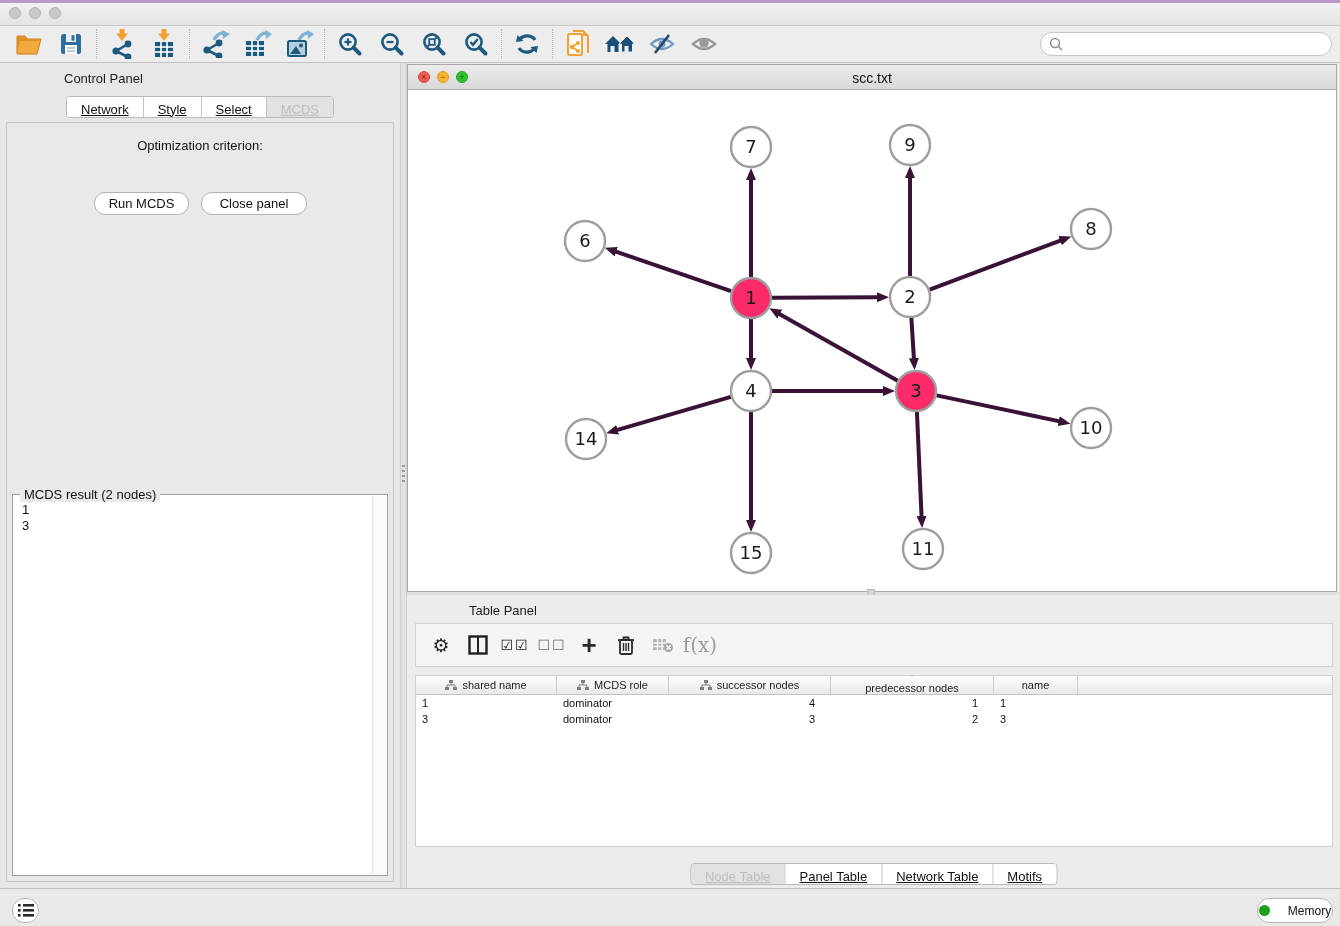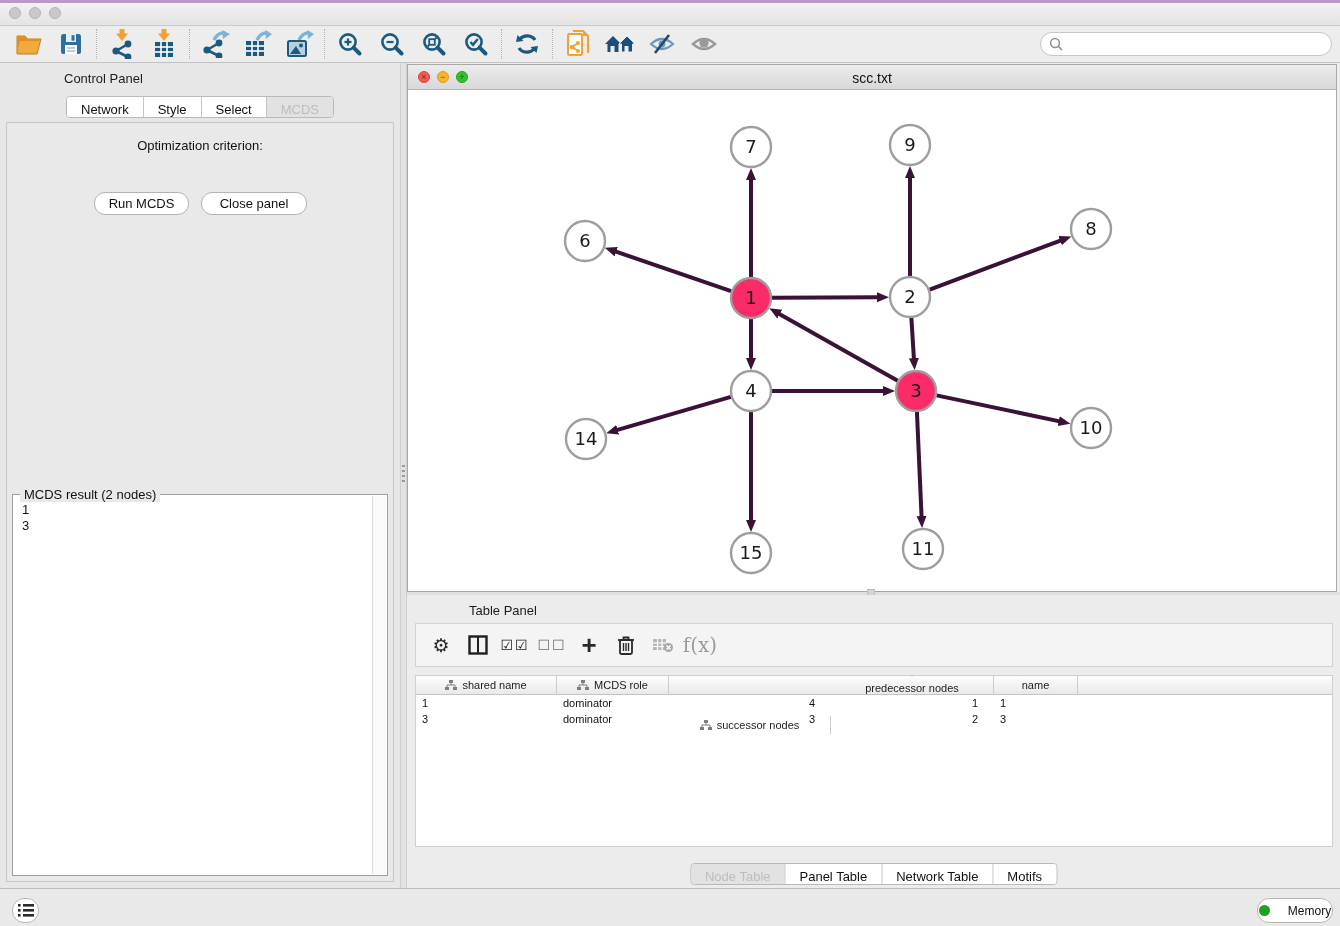--- a/index.html
+++ b/index.html
@@ -41,21 +41,21 @@
   .panel-header { position:absolute; left:0; top:0; width:100%; height:30px;margin-left:48px; }
   .panel-header .ptitle { position:absolute; left:16px; top:8px; font-size:13px; color:#1c1c1c; }
   .hdr-icons { position:absolute; right:10px; top:7px; display:flex; gap:9px; align-items:center; }
   .float-ico { width:11px; height:11px; border:2px solid #4d4d4d; background:transparent; }
   .close-ico { font-size:15px; font-weight:bold; color:#333; line-height:11px; }
 
   
   .segctl { display:flex; border:1px solid #b9b9b9; border-radius:4px; overflow:hidden;
     background:#fff; height:22px; }
   .seg { font-size:13px; color:#111; padding:12px 14px; display:flex; align-items:center;
-    border-left:1px solid #c4c4c4; background:#fff; white-space:nowrap; }
+    border-left:1px solid #c4c4c4; background:#fff; white-space:nowrap;text-decoration:underline; }
   .seg:first-child { border-left:none; }
   .seg.muted { color:#bdbdbd; background:#e2e2e2; }
   .cp-tabs { position:absolute; top:33px; left:50%; transform:translateX(-50%); }
 
   .cp-content { position:absolute; left:6px; right:6px; top:59px; bottom:6px;
     background:#e9e9e9; border:1px solid #c6c6c6; }
   .opt-label { position:absolute; top:15px; left:0; right:0; text-align:center; font-size:13px; color:#111; }
   .dropdown { position:absolute; top:36px; left:37px; width:312px; height:23px; background:#fff;
     border:1px solid #b0b0b0; border-radius:5px; display:flex; align-items:center;
     padding:0 6px 0 12px; font-size:13px; color:#111; }
@@ -484,21 +484,21 @@
           </div>
           <div class="th" style="width: 112px;">
             <svg width="12" height="11" viewBox="0 0 12 11">
               <rect x="4" y="0" width="4" height="3" fill="#7d7d7d"></rect>
               <path d="M6 3 v2 M2 5 h8 M2 5 v2 M10 5 v2" stroke="#7d7d7d" stroke-width="1" fill="none"></path>
               <rect x="0" y="7" width="4" height="3" fill="#7d7d7d"></rect>
               <rect x="8" y="7" width="4" height="3" fill="#7d7d7d"></rect>
             </svg>
             <span>MCDS role</span>
           </div>
-          <div class="th" style="width: 162px; margin-top: 40px;">
+          <div class="th" style="width: 162px;">
             <svg width="12" height="11" viewBox="0 0 12 11">
               <rect x="4" y="0" width="4" height="3" fill="#7d7d7d"></rect>
               <path d="M6 3 v2 M2 5 h8 M2 5 v2 M10 5 v2" stroke="#7d7d7d" stroke-width="1" fill="none"></path>
               <rect x="0" y="7" width="4" height="3" fill="#7d7d7d"></rect>
               <rect x="8" y="7" width="4" height="3" fill="#7d7d7d"></rect>
             </svg>
             <span>successor nodes</span>
           </div>
           <div class="th" style="width: 163px; flex-direction: column;">
             <svg width="12" height="11" viewBox="0 0 12 11">

